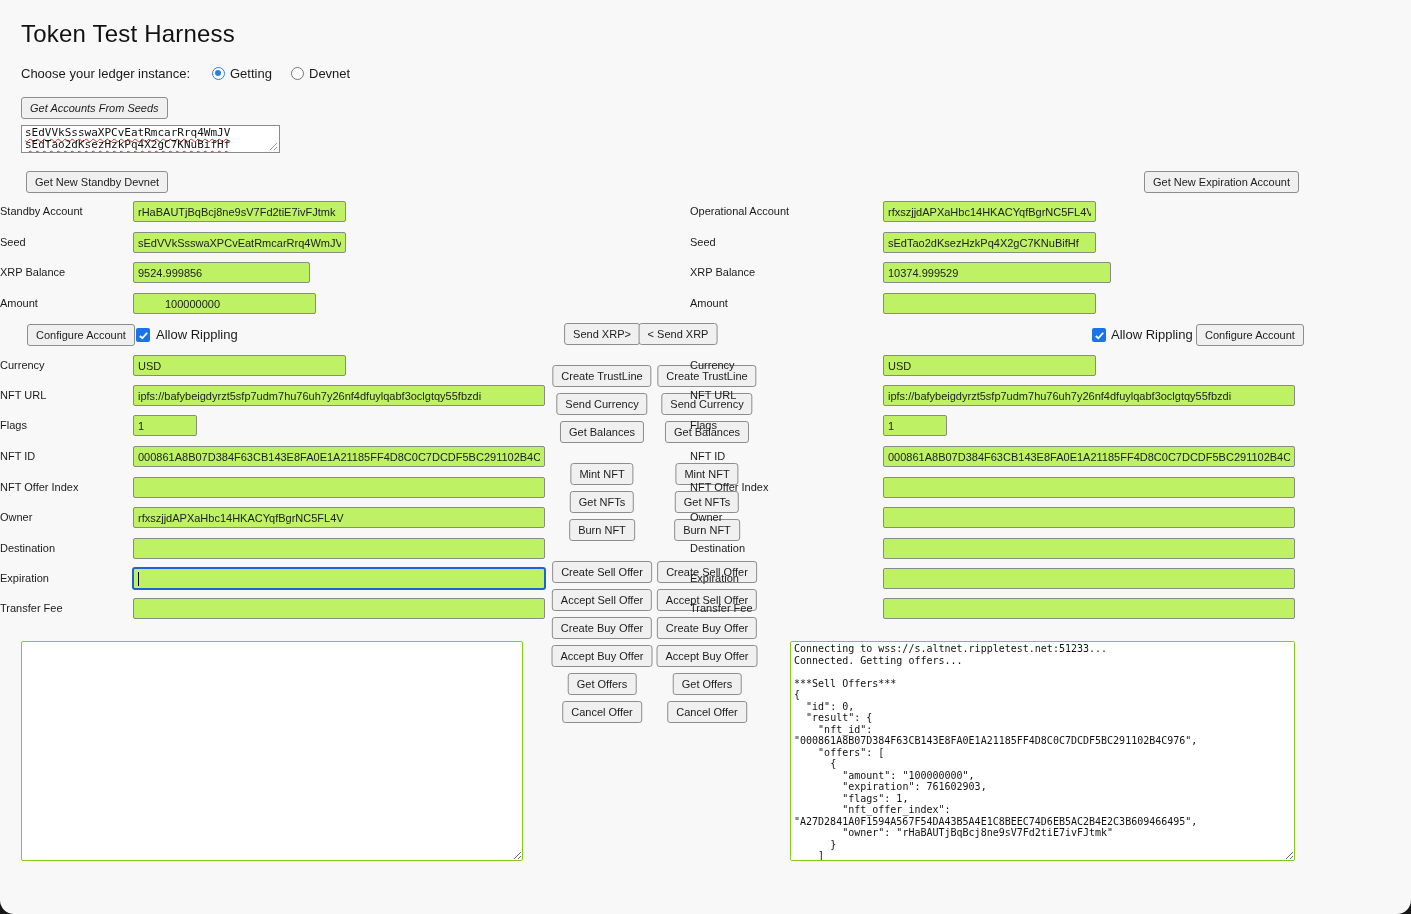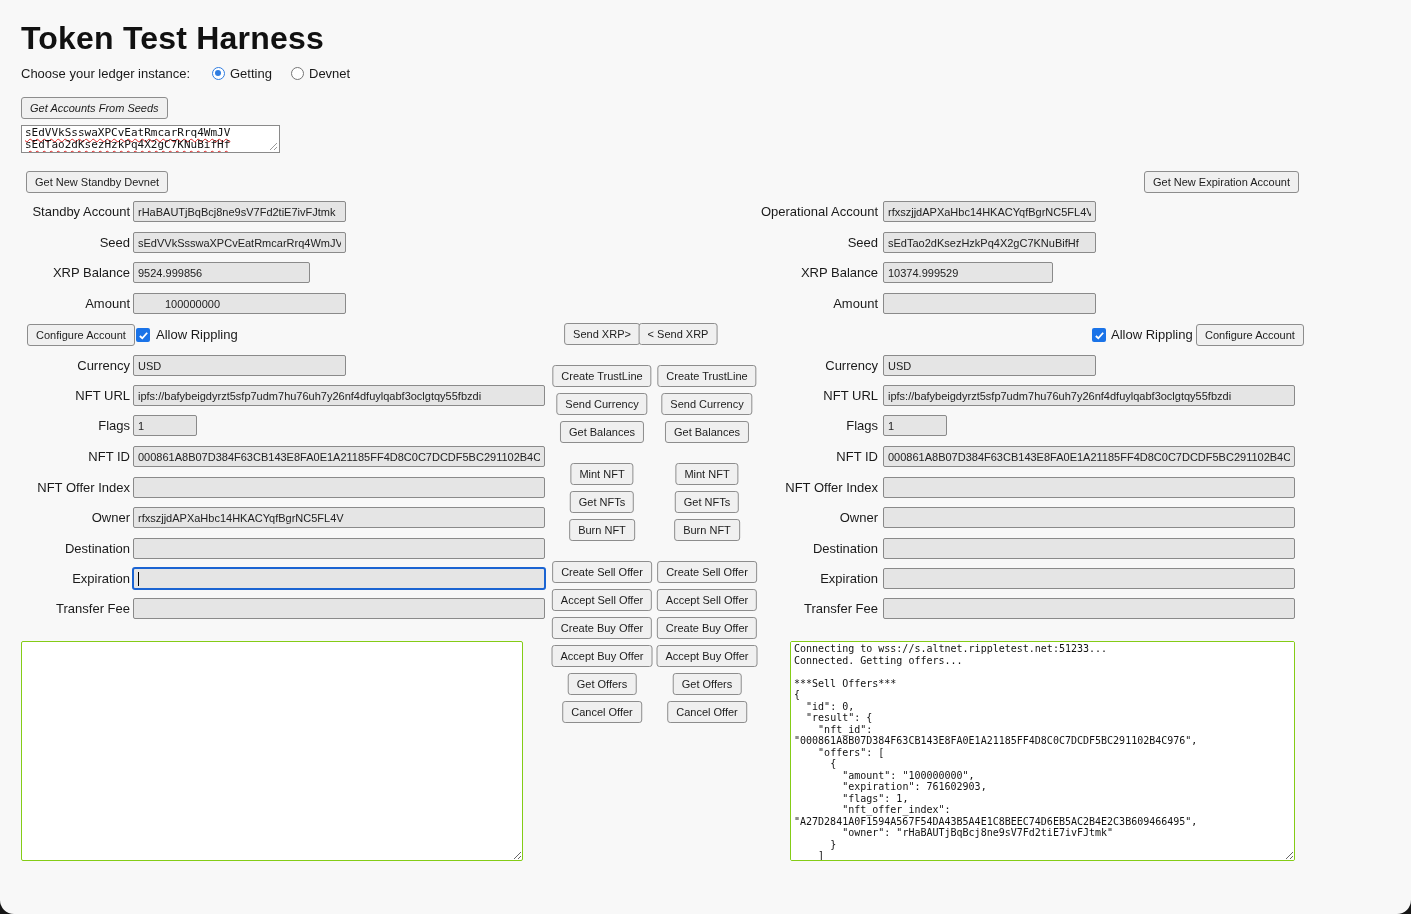--- a/index.html
+++ b/index.html
@@ -3,32 +3,32 @@
 <meta charset="utf-8">
 <title>Token Test Harness</title>
 <style>
   html,body{margin:0;padding:0;background:#161616;}
   .page{
     position:relative;width:1411px;height:914px;background:#f8f8f8;
     font-family:"Liberation Sans", sans-serif;color:#1a1a1a;
     border-radius:0 0 14px 14px;overflow:hidden;
   }
   .abs{position:absolute;}
-  .title{font-size:32px;font-weight:700;color:#111;letter-spacing:.2px;text-align:center;}
+  .title{font-size:24px;font-weight:400;color:#111;letter-spacing:.2px;text-align:center;}
   .lbl{font-size:13px;height:21px;line-height:21px;color:#1a1a1a;}
-  .flabel{font-size:13px;height:21px;line-height:21px;text-align:right;color:#1a1a1a;}
+  .flabel{font-size:11px;height:21px;line-height:21px;text-align:left;color:#1a1a1a;}
   .btn{
     position:absolute;font-family:"Liberation Sans", sans-serif;
     font-size:11px;color:#1c1c1c;background:#f0f0f0;border:1px solid #8d8d8d;
     border-radius:3px;padding:3px 8px;height:22px;box-sizing:border-box;
     white-space:nowrap;cursor:default;
   }
   .mid{transform:translateX(-50%);margin-top:8px;}
   .input{
-    position:absolute;box-sizing:border-box;height:21px;background:#e5e5e5;
+    position:absolute;box-sizing:border-box;height:21px;background:#bef264;
     border:1px solid #8a8a8a;border-radius:2px;padding:1px 4px;
     font-family:"Liberation Sans", sans-serif;font-size:11px;color:#222;
   }
   .input.focused{border:2px solid #1b64d2;border-radius:3px;height:23px;}
   .radio{
     position:absolute;width:13px;height:13px;border-radius:50%;
     background:#fff;border:1px solid #767676;box-sizing:border-box;
   }
   .radio.checked{border:1.5px solid #2f7de1;}
   .radio.checked .dot{
@@ -85,21 +85,21 @@
   <div class="abs flabel" style="left:0;top:201px;width:130px;">Standby Account</div>
   <input class="input" style="left: 133px; top: 201px; width: 213px;" spellcheck="false" value="rHaBAUTjBqBcj8ne9sV7Fd2tiE7ivFJtmk">
 
   <div class="abs flabel" style="left:0;top:232px;width:130px;">Seed</div>
   <input class="input" style="left: 133px; top: 232px; width: 213px;" spellcheck="false" value="sEdVVkSsswaXPCvEatRmcarRrq4WmJV">
 
   <div class="abs flabel" style="left:0;top:262px;width:130px;">XRP Balance</div>
   <input class="input" style="left: 133px; top: 262px; width: 177px;" spellcheck="false" value="9524.999856">
 
   <div class="abs flabel" style="left:0;top:293px;width:130px;">Amount</div>
-  <input class="input" style="left: 133px; top: 293px; width: 213px; padding-left: 31px;" spellcheck="false" value="100000000">
+  <input class="input" style="left: 133px; top: 293px; width: 183px; padding-left: 31px;" spellcheck="false" value="100000000">
 
   <button class="btn" style="left:27px;top:324px;">Configure Account</button>
   <div class="checkbox" style="left:136px;top:328px;">
       <svg width="11" height="11" viewBox="0 0 12 12">
         <path d="M2 6.5 L4.7 9 L10 3" stroke="#fff" stroke-width="2" fill="none"></path>
       </svg>
     </div>
   <div class="abs lbl" style="left:156px;top:324px;">Allow Rippling</div>
 
   <div class="abs flabel" style="left:0;top:355px;width:130px;">Currency</div>
@@ -160,21 +160,21 @@
   <button class="btn mid" style="left:707px;top:665px;">Get Offers</button>
   <button class="btn mid" style="left:707px;top:693px;">Cancel Offer</button>
 
   <div class="abs flabel" style="left:690px;top:201px;width:188px;">Operational Account</div>
   <input class="input" style="left: 883px; top: 201px; width: 213px;" spellcheck="false" value="rfxszjjdAPXaHbc14HKACYqfBgrNC5FL4V">
 
   <div class="abs flabel" style="left:690px;top:232px;width:188px;">Seed</div>
   <input class="input" style="left: 883px; top: 232px; width: 213px;" spellcheck="false" value="sEdTao2dKsezHzkPq4X2gC7KNuBifHf">
 
   <div class="abs flabel" style="left:690px;top:262px;width:188px;">XRP Balance</div>
-  <input class="input" style="left: 883px; top: 262px; width: 170px;" spellcheck="false" value="10374.999529">
+  <input class="input" style="left: 883px; top: 262px; width: 228px;" spellcheck="false" value="10374.999529">
 
   <div class="abs flabel" style="left:690px;top:293px;width:188px;">Amount</div>
   <input class="input" style="left: 883px; top: 293px; width: 213px;" spellcheck="false" value="">
 
   <div class="checkbox" style="left:1092px;top:328px;">
       <svg width="11" height="11" viewBox="0 0 12 12">
         <path d="M2 6.5 L4.7 9 L10 3" stroke="#fff" stroke-width="2" fill="none"></path>
       </svg>
     </div>
   <div class="abs lbl" style="left:1111px;top:324px;">Allow Rippling</div>

